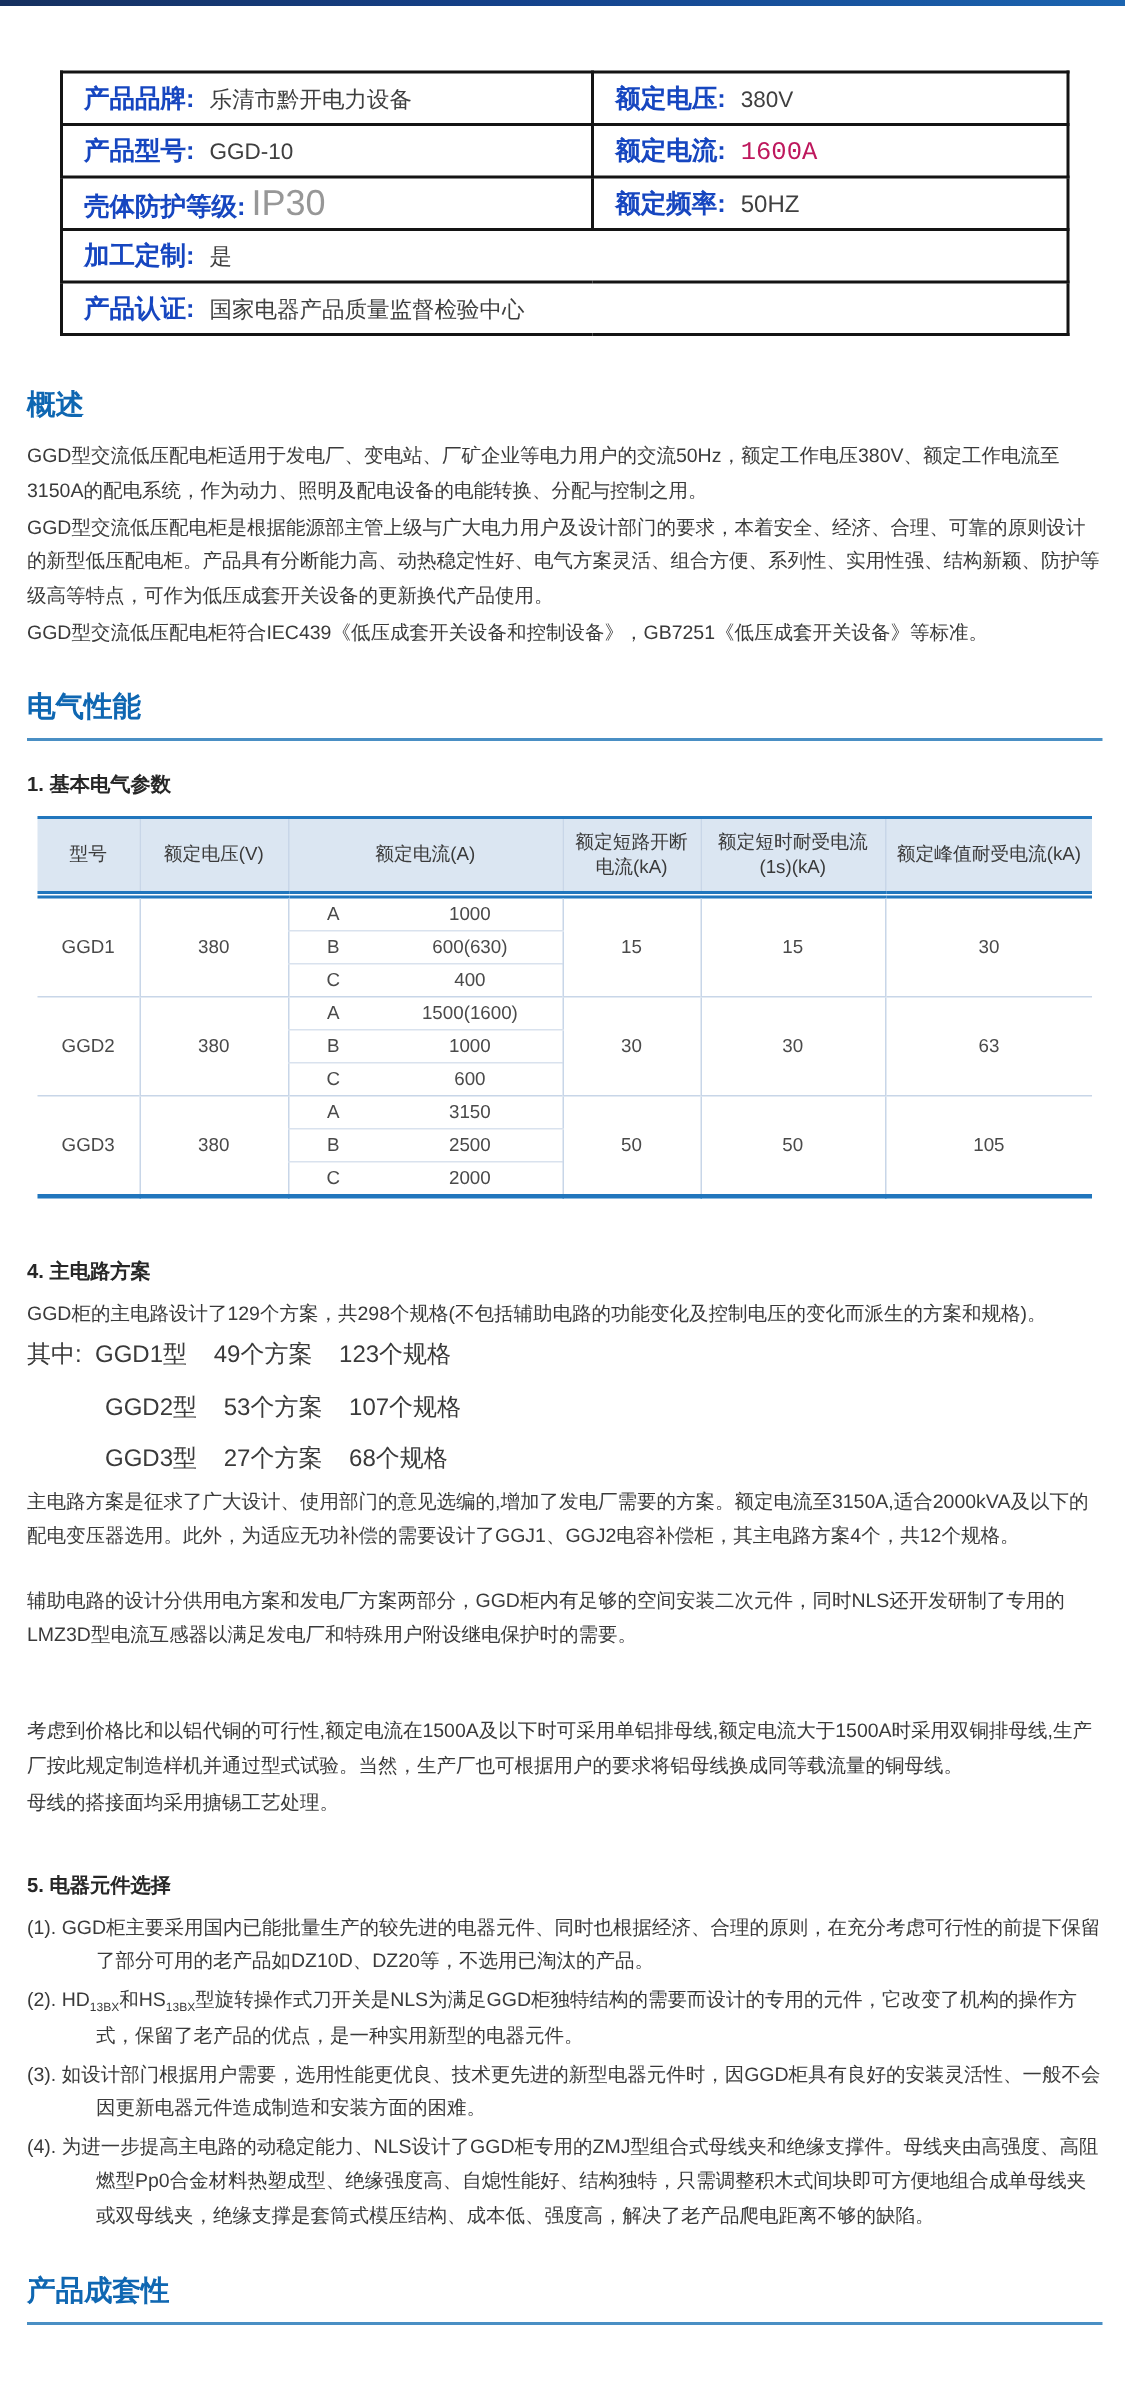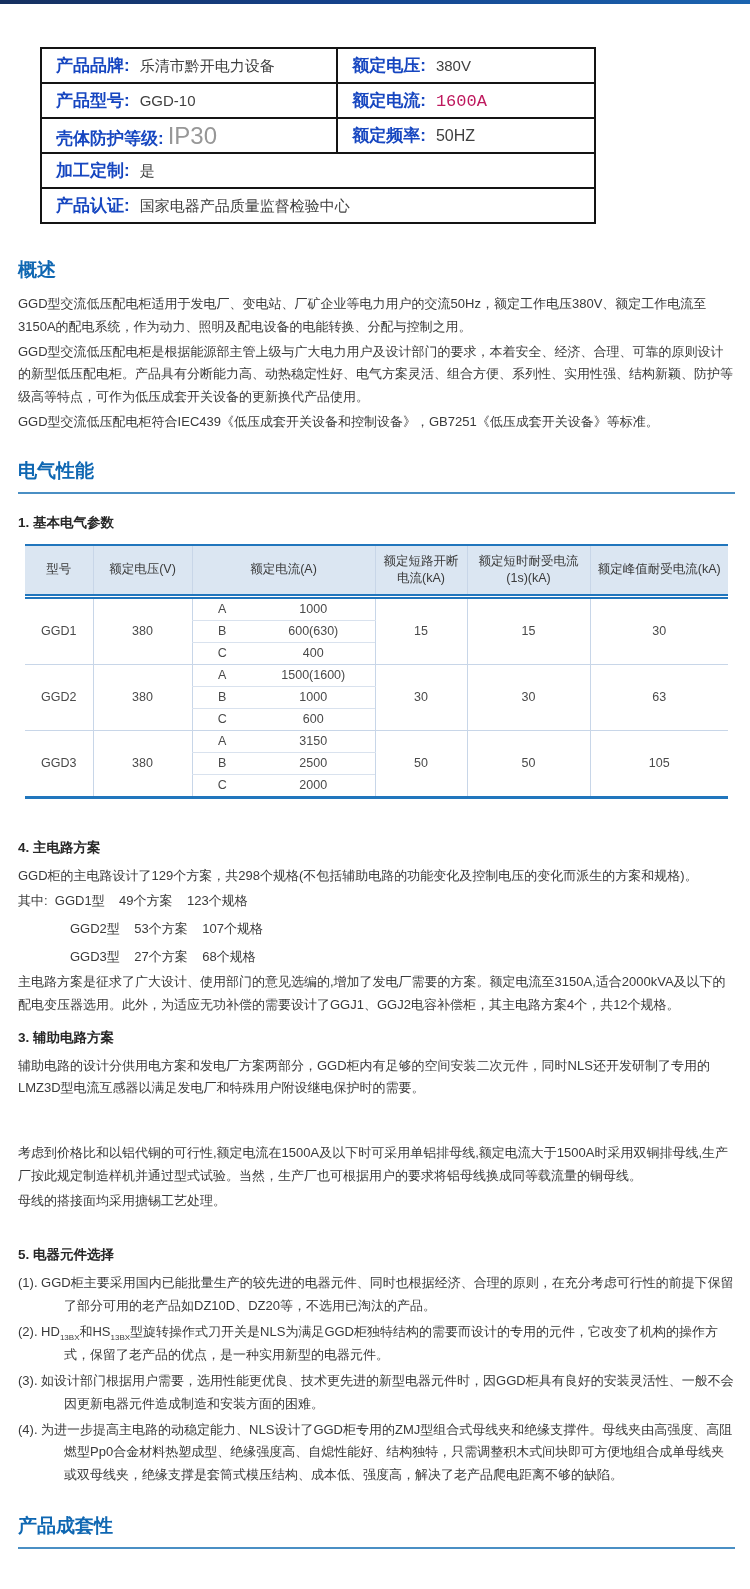--- a/index.html
+++ b/index.html
@@ -11,21 +11,21 @@
   }
   .top-bar {
     height:4px; width:100%;
     background:linear-gradient(90deg,#16305f 0%,#14418a 45%,#1b64b0 100%);
   }
 
   
   .spec-table {
     border-collapse:collapse;
     margin:43px 0 0 40px;
-    width:556px;
+    width:673px;
     table-layout:fixed;
   }
   .spec-table td {
     border:2px solid #141414;
     height:31px;
     padding:1px 6px 1px 14px;
     vertical-align:middle;
     white-space:nowrap;
     overflow:hidden;
   }
@@ -81,21 +81,21 @@
     padding:0 4px;
     text-align:center;
     vertical-align:middle;
     color:#4a4a4a;
   }
   .perf-table th.csep, .perf-table td.csep { border-left:1px solid #c8d6e8; }
   .perf-table td.subline { border-bottom:1px solid #d9e2ee; }
   .perf-table tr.gsep td { border-top:1px solid #c8d6e8; }
 
   
-  .scheme-line { font-size:13px; line-height:2.15; color:#3a3a3a; white-space:pre-wrap; margin:0; }
+  .scheme-line { font-size:16px; line-height:2.15; color:#3a3a3a; white-space:pre-wrap; margin:0; }
   .scheme-indent { padding-left:52px; }
 
   
   .hang {
     font-size:13px; line-height:1.75; color:#3a3a3a;
     margin:0; padding-left:46px; text-indent:-46px;
   }
   .hang + .hang { margin-top:3px; }
   sub.small { font-size:8px; }
 
@@ -240,21 +240,20 @@
   <div class="gap-40"></div>
   <p class="sub-heading">4. 主电路方案</p>
   <div class="gap-8"></div>
   <p class="para">GGD柜的主电路设计了129个方案，共298个规格(不包括辅助电路的功能变化及控制电压的变化而派生的方案和规格)。</p>
   <p class="scheme-line">其中:  GGD1型    49个方案    123个规格</p>
   <p class="scheme-line scheme-indent">GGD2型    53个方案    107个规格</p>
   <p class="scheme-line scheme-indent">GGD3型    27个方案    68个规格</p>
   <p class="para">主电路方案是征求了广大设计、使用部门的意见选编的,增加了发电厂需要的方案。额定电流至3150A,适合2000kVA及以下的配电变压器选用。此外，为适应无功补偿的需要设计了GGJ1、GGJ2电容补偿柜，其主电路方案4个，共12个规格。</p>
 
   <div class="gap-12"></div>
-  <p class="sub-heading">3. 辅助电路方案</p>
   <div class="gap-8"></div>
   <p class="para">辅助电路的设计分供用电方案和发电厂方案两部分，GGD柜内有足够的空间安装二次元件，同时NLS还开发研制了专用的LMZ3D型电流互感器以满足发电厂和特殊用户附设继电保护时的需要。</p>
 
   <div class="gap-34"></div>
   <div class="gap-8"></div>
   <p class="para">考虑到价格比和以铝代铜的可行性,额定电流在1500A及以下时可采用单铝排母线,额定电流大于1500A时采用双铜排母线,生产厂按此规定制造样机并通过型式试验。当然，生产厂也可根据用户的要求将铝母线换成同等载流量的铜母线。</p>
   <p class="para">母线的搭接面均采用搪锡工艺处理。</p>
 
   <div class="gap-34"></div>
   <p class="sub-heading">5. 电器元件选择</p>

